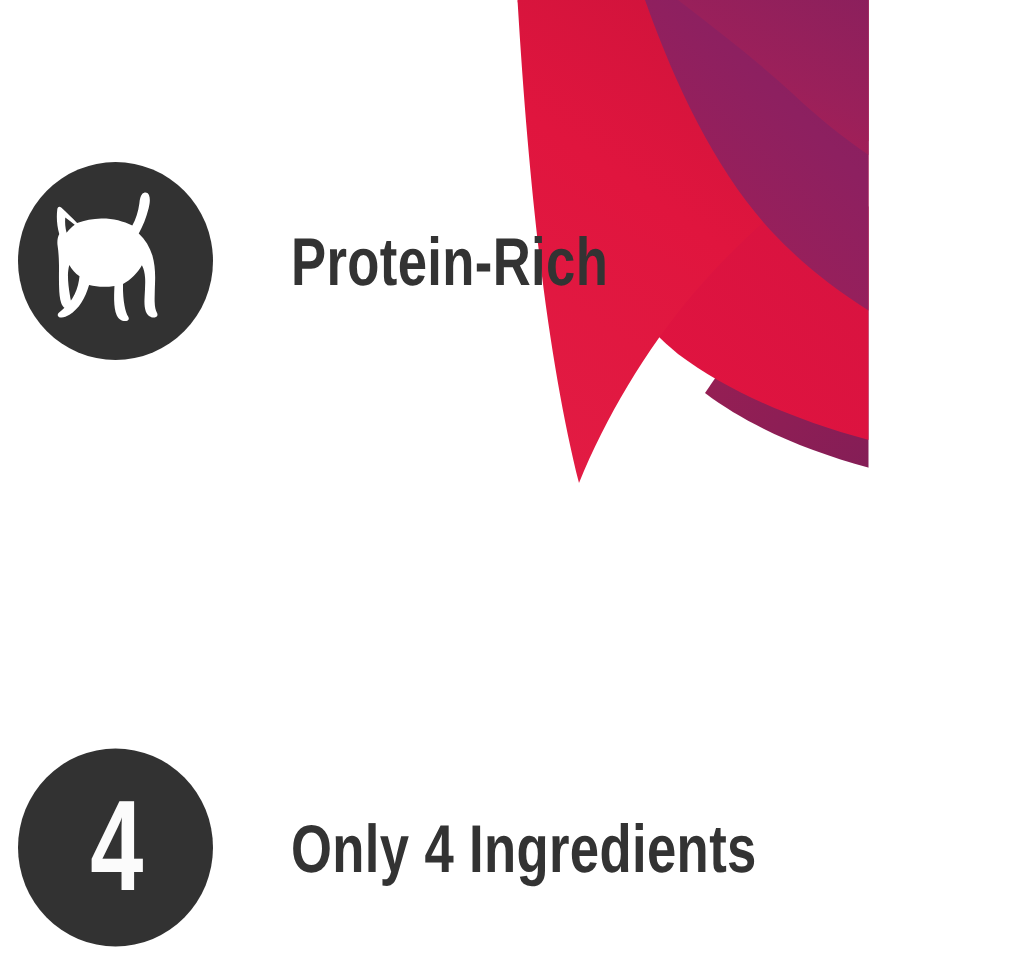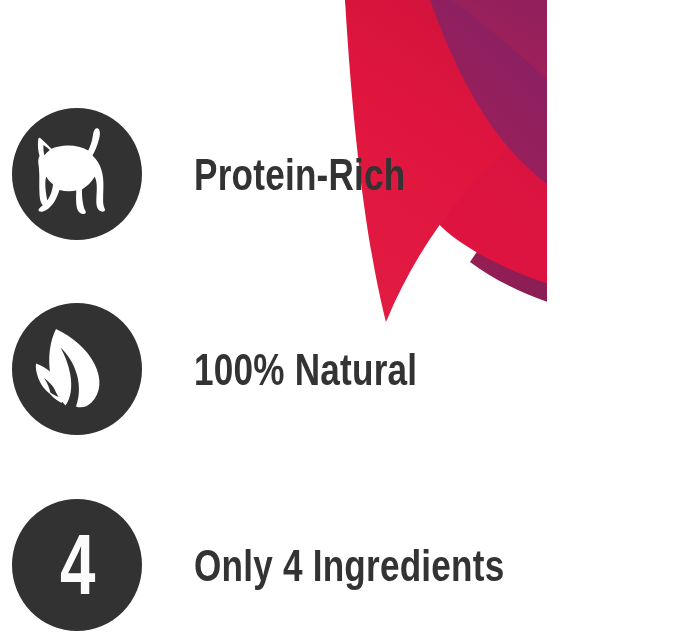--- a/index.html
+++ b/index.html
@@ -10,20 +10,21 @@
   }
   body {
     font-family: "Liberation Sans", sans-serif;
   }
   #stage {
     position: relative;
     width: 547px;
     height: 639px;
     background: #ffffff;
     overflow: hidden;
+    padding-left: 32px;
   }
 
   
   #swoosh {
     position: absolute;
     left: 0;
     top: 0;
     width: 679px;
     height: 639px;
     pointer-events: none;
@@ -211,52 +212,20 @@
           M 18.5 23.0
           C 18.2 26.5, 18.5 30.0, 19.4 33.2
           C 21.0 31.2, 22.8 29.4, 24.8 27.9
           C 22.7 26.2, 20.6 24.5, 18.5 23.0
           Z"></path>
       </svg>
     </div>
     <div class="feature-label">Protein-Rich</div>
   </div>
 
-  <div class="feature-row" id="row-1">
-    <div class="badge">
-      <svg width="104" height="104" viewBox="0 0 104 104" aria-hidden="true">
-
-        <path fill="#ffffff" d="
-          M 31.0 12.0
-          C 48.0 20.0, 62.0 32.0, 69.5 47.0
-          C 77.0 62.0, 76.0 76.0, 66.5 85.5
-          C 62.0 90.0, 56.0 91.5, 51.0 89.5
-          C 54.5 80.0, 55.0 69.0, 52.0 58.0
-          C 49.0 47.0, 43.0 37.5, 35.5 30.5
-          C 40.0 38.5, 43.5 47.5, 45.2 57.0
-          C 47.5 69.5, 46.0 81.0, 40.5 88.5
-          C 33.0 81.0, 27.5 70.5, 25.5 58.5
-          C 22.5 40.5, 25.0 24.0, 31.0 12.0
-          Z"></path>
-
-        <path fill="#ffffff" d="
-          M 11.0 46.5
-          C 21.0 50.5, 29.0 56.5, 34.0 64.0
-          C 39.0 71.5, 40.0 79.5, 36.5 86.0
-          C 31.0 83.0, 25.5 78.5, 21.5 72.5
-          C 25.5 76.0, 30.0 78.8, 34.8 80.6
-          C 31.5 73.0, 26.0 66.2, 19.0 61.0
-          C 22.5 66.0, 24.8 71.6, 25.8 77.5
-          C 18.0 72.0, 13.0 63.5, 11.2 53.5
-          C 10.8 51.2, 10.7 48.8, 11.0 46.5
-          Z"></path>
-      </svg>
-    </div>
-    <div class="feature-label">100% Natural</div>
-  </div>
 
   <div class="feature-row" id="row-2">
     <div class="badge">
       <span class="badge-number">4</span>
     </div>
     <div class="feature-label">Only 4 Ingredients</div>
   </div>
 
 </div>
 

